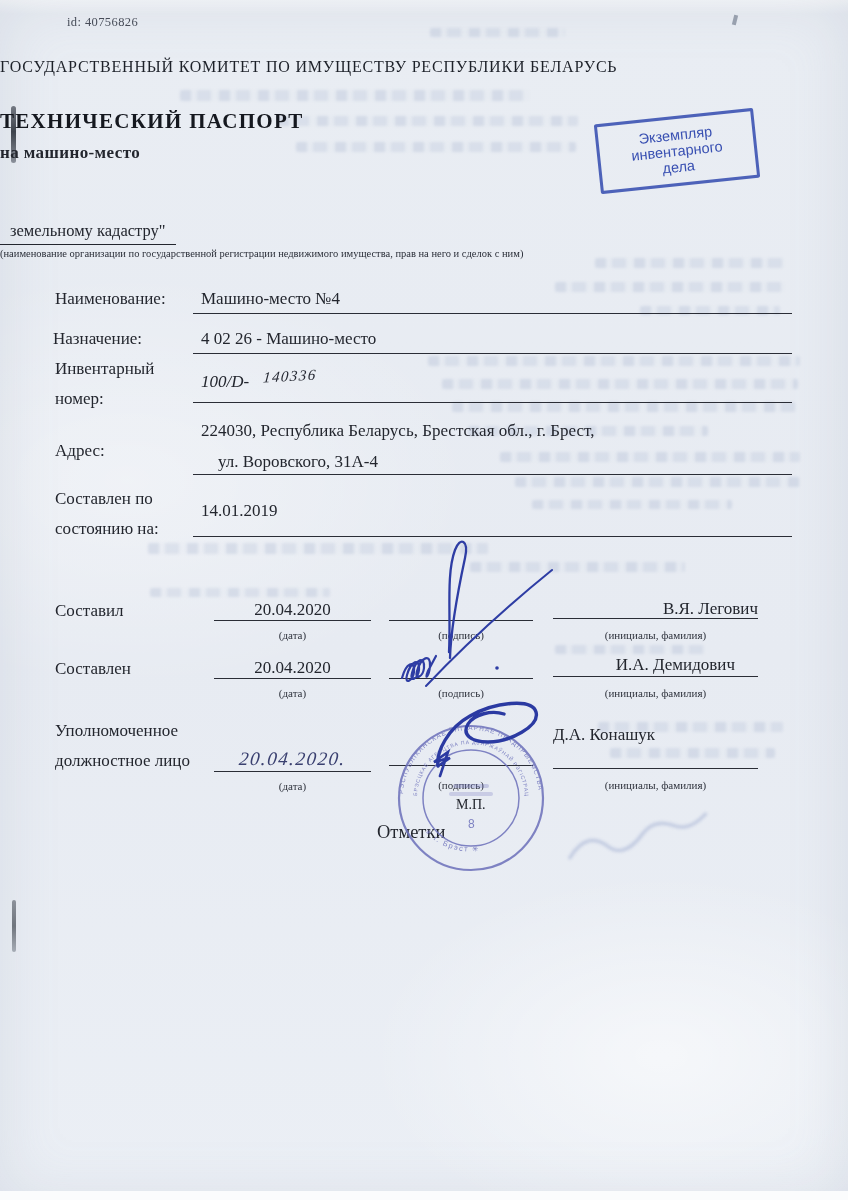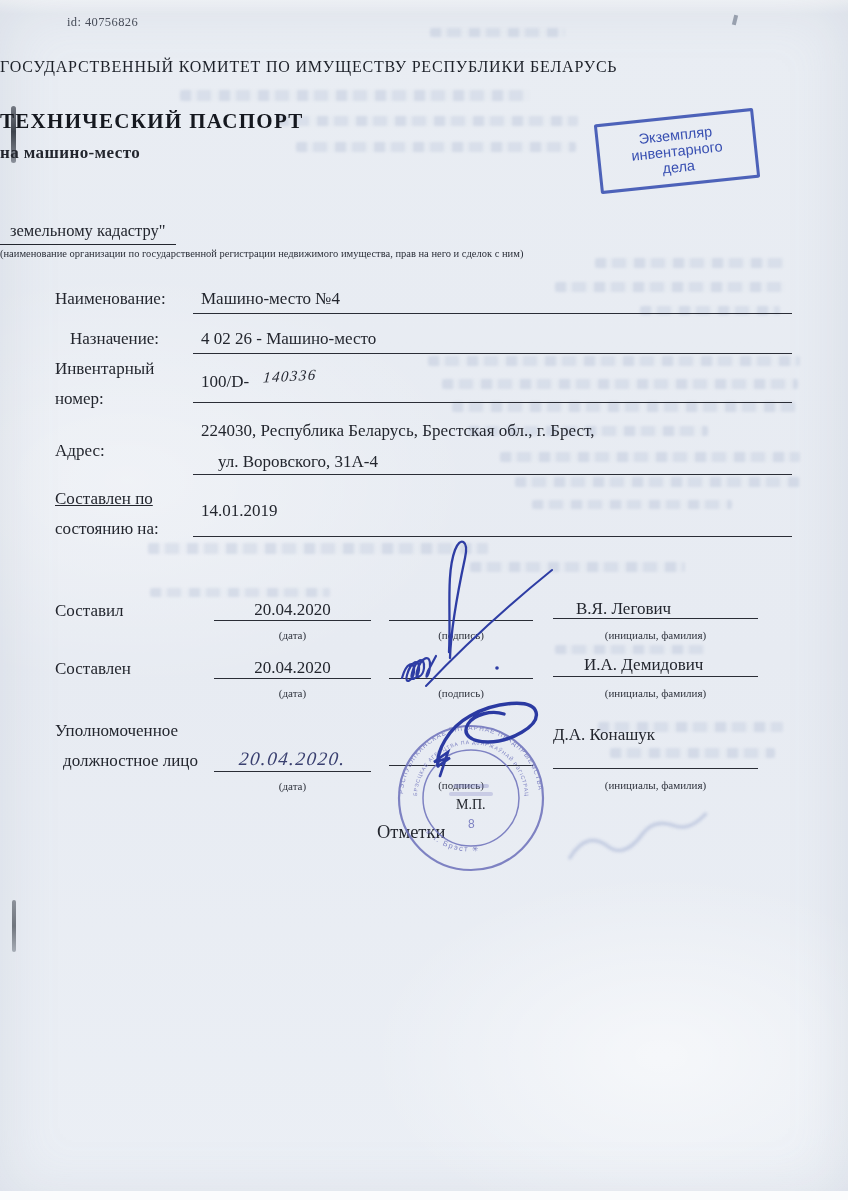--- a/index.html
+++ b/index.html
@@ -79,62 +79,62 @@
 
   <div class="abs ctr" style="top:221px;">
     <span style="display:inline-block;font-size:16.5px;border-bottom:1.6px solid #23262e;padding:0 10px 3px;">земельному кадастру"</span>
   </div>
   <div class="abs ctr" style="top:248px;font-size:10.5px;color:#2a2e38;">(наименование организации по государственной регистрации недвижимого имущества, прав на него и сделок с ним)</div>
 
   <div class="abs lbl" style="left:55px;top:289px;">Наименование:</div>
   <div class="abs val" style="left:201px;top:289px;">Машино-место №4</div>
   <div class="rule" style="left:193px;top:313px;width:599px;"></div>
 
-  <div class="abs lbl" style="left:70px;top:329px;">Назначение:</div>
+  <div class="abs lbl" style="left:53px;top:329px;">Назначение:</div>
   <div class="abs val" style="left:201px;top:329px;">4 02 26 - Машино-место</div>
   <div class="rule" style="left:193px;top:353px;width:599px;"></div>
 
   <div class="abs lbl" style="left:55px;top:359px;">Инвентарный</div>
   <div class="abs lbl" style="left:55px;top:389px;">номер:</div>
-  <div class="abs val" style="left:201px;top:372px;">100/D-</div>
+  <div class="abs val" style="left:201px;top:372px;font-style:italic;">100/D-</div>
   <div class="abs hand" style="left:263px;top:368px;font-size:15px;color:#262933;transform:rotate(-3deg) skewX(-8deg);">140336</div>
   <div class="rule" style="left:193px;top:402px;width:599px;"></div>
 
   <div class="abs lbl" style="left:55px;top:441px;">Адрес:</div>
   <div class="abs val" style="left:201px;top:421px;">224030, Республика Беларусь, Брестская обл., г. Брест,</div>
   <div class="abs val" style="left:218px;top:452px;">ул. Воровского, 31А-4</div>
   <div class="rule" style="left:193px;top:474px;width:599px;"></div>
 
-  <div class="abs lbl" style="left:55px;top:489px;text-decoration:underline;">Составлен по</div>
+  <div class="abs lbl" style="left:55px;top:489px;">Составлен по</div>
   <div class="abs lbl" style="left:55px;top:519px;">состоянию на:</div>
   <div class="abs val" style="left:201px;top:501px;">14.01.2019</div>
   <div class="rule" style="left:193px;top:536px;width:599px;"></div>
 
   <div class="abs lbl" style="left:55px;top:601px;">Составил</div>
   <div class="abs val" style="left:214px;top:600px;width:157px;text-align:center;">20.04.2020</div>
-  <div class="abs val" style="left:576px;top:599px;width:205px;text-align:left;">В.Я. Легович</div>
+  <div class="abs val" style="left:553px;top:599px;width:205px;text-align:right;">В.Я. Легович</div>
   <div class="rule" style="left:214px;top:620px;width:157px;"></div>
   <div class="rule" style="left:389px;top:620px;width:144px;"></div>
   <div class="rule" style="left:553px;top:618px;width:205px;"></div>
   <div class="abs cap" style="left:214px;top:629px;width:157px;">(дата)</div>
   <div class="abs cap" style="left:389px;top:629px;width:144px;">(подпись)</div>
   <div class="abs cap" style="left:553px;top:629px;width:205px;">(инициалы, фамилия)</div>
 
   <div class="abs lbl" style="left:55px;top:659px;">Составлен</div>
   <div class="abs val" style="left:214px;top:658px;width:157px;text-align:center;">20.04.2020</div>
-  <div class="abs val" style="left:584px;top:655px;width:205px;text-align:left;">И.А. Демидович</div>
+  <div class="abs val" style="left:530px;top:655px;width:205px;text-align:right;">И.А. Демидович</div>
   <div class="rule" style="left:214px;top:678px;width:157px;"></div>
   <div class="rule" style="left:389px;top:678px;width:144px;"></div>
   <div class="rule" style="left:553px;top:676px;width:205px;"></div>
   <div class="abs cap" style="left:214px;top:687px;width:157px;">(дата)</div>
   <div class="abs cap" style="left:389px;top:687px;width:144px;">(подпись)</div>
   <div class="abs cap" style="left:553px;top:687px;width:205px;">(инициалы, фамилия)</div>
 
   <div class="abs lbl" style="left:55px;top:721px;">Уполномоченное</div>
-  <div class="abs lbl" style="left:55px;top:751px;margin-left:8px;">должностное лицо</div>
+  <div class="abs lbl" style="left:55px;top:751px;">должностное лицо</div>
   <div class="abs hand" style="left:214px;top:748px;width:157px;text-align:center;font-size:19px;color:#3a4070;transform:skewX(-6deg);">20.04.2020.</div>
   <div class="abs val" style="left:553px;top:725px;width:205px;text-align:left;">Д.А. Конашук</div>
   <div class="rule" style="left:214px;top:771px;width:157px;"></div>
   <div class="rule" style="left:389px;top:765px;width:144px;"></div>
   <div class="rule" style="left:553px;top:768px;width:205px;"></div>
   <div class="abs cap" style="left:214px;top:780px;width:157px;">(дата)</div>
   <div class="abs cap" style="left:389px;top:779px;width:144px;">(подпись)</div>
   <div class="abs cap" style="left:553px;top:779px;width:205px;">(инициалы, фамилия)</div>
 
   <div class="abs" style="left:456px;top:797px;font-size:14px;">М.П.</div>

